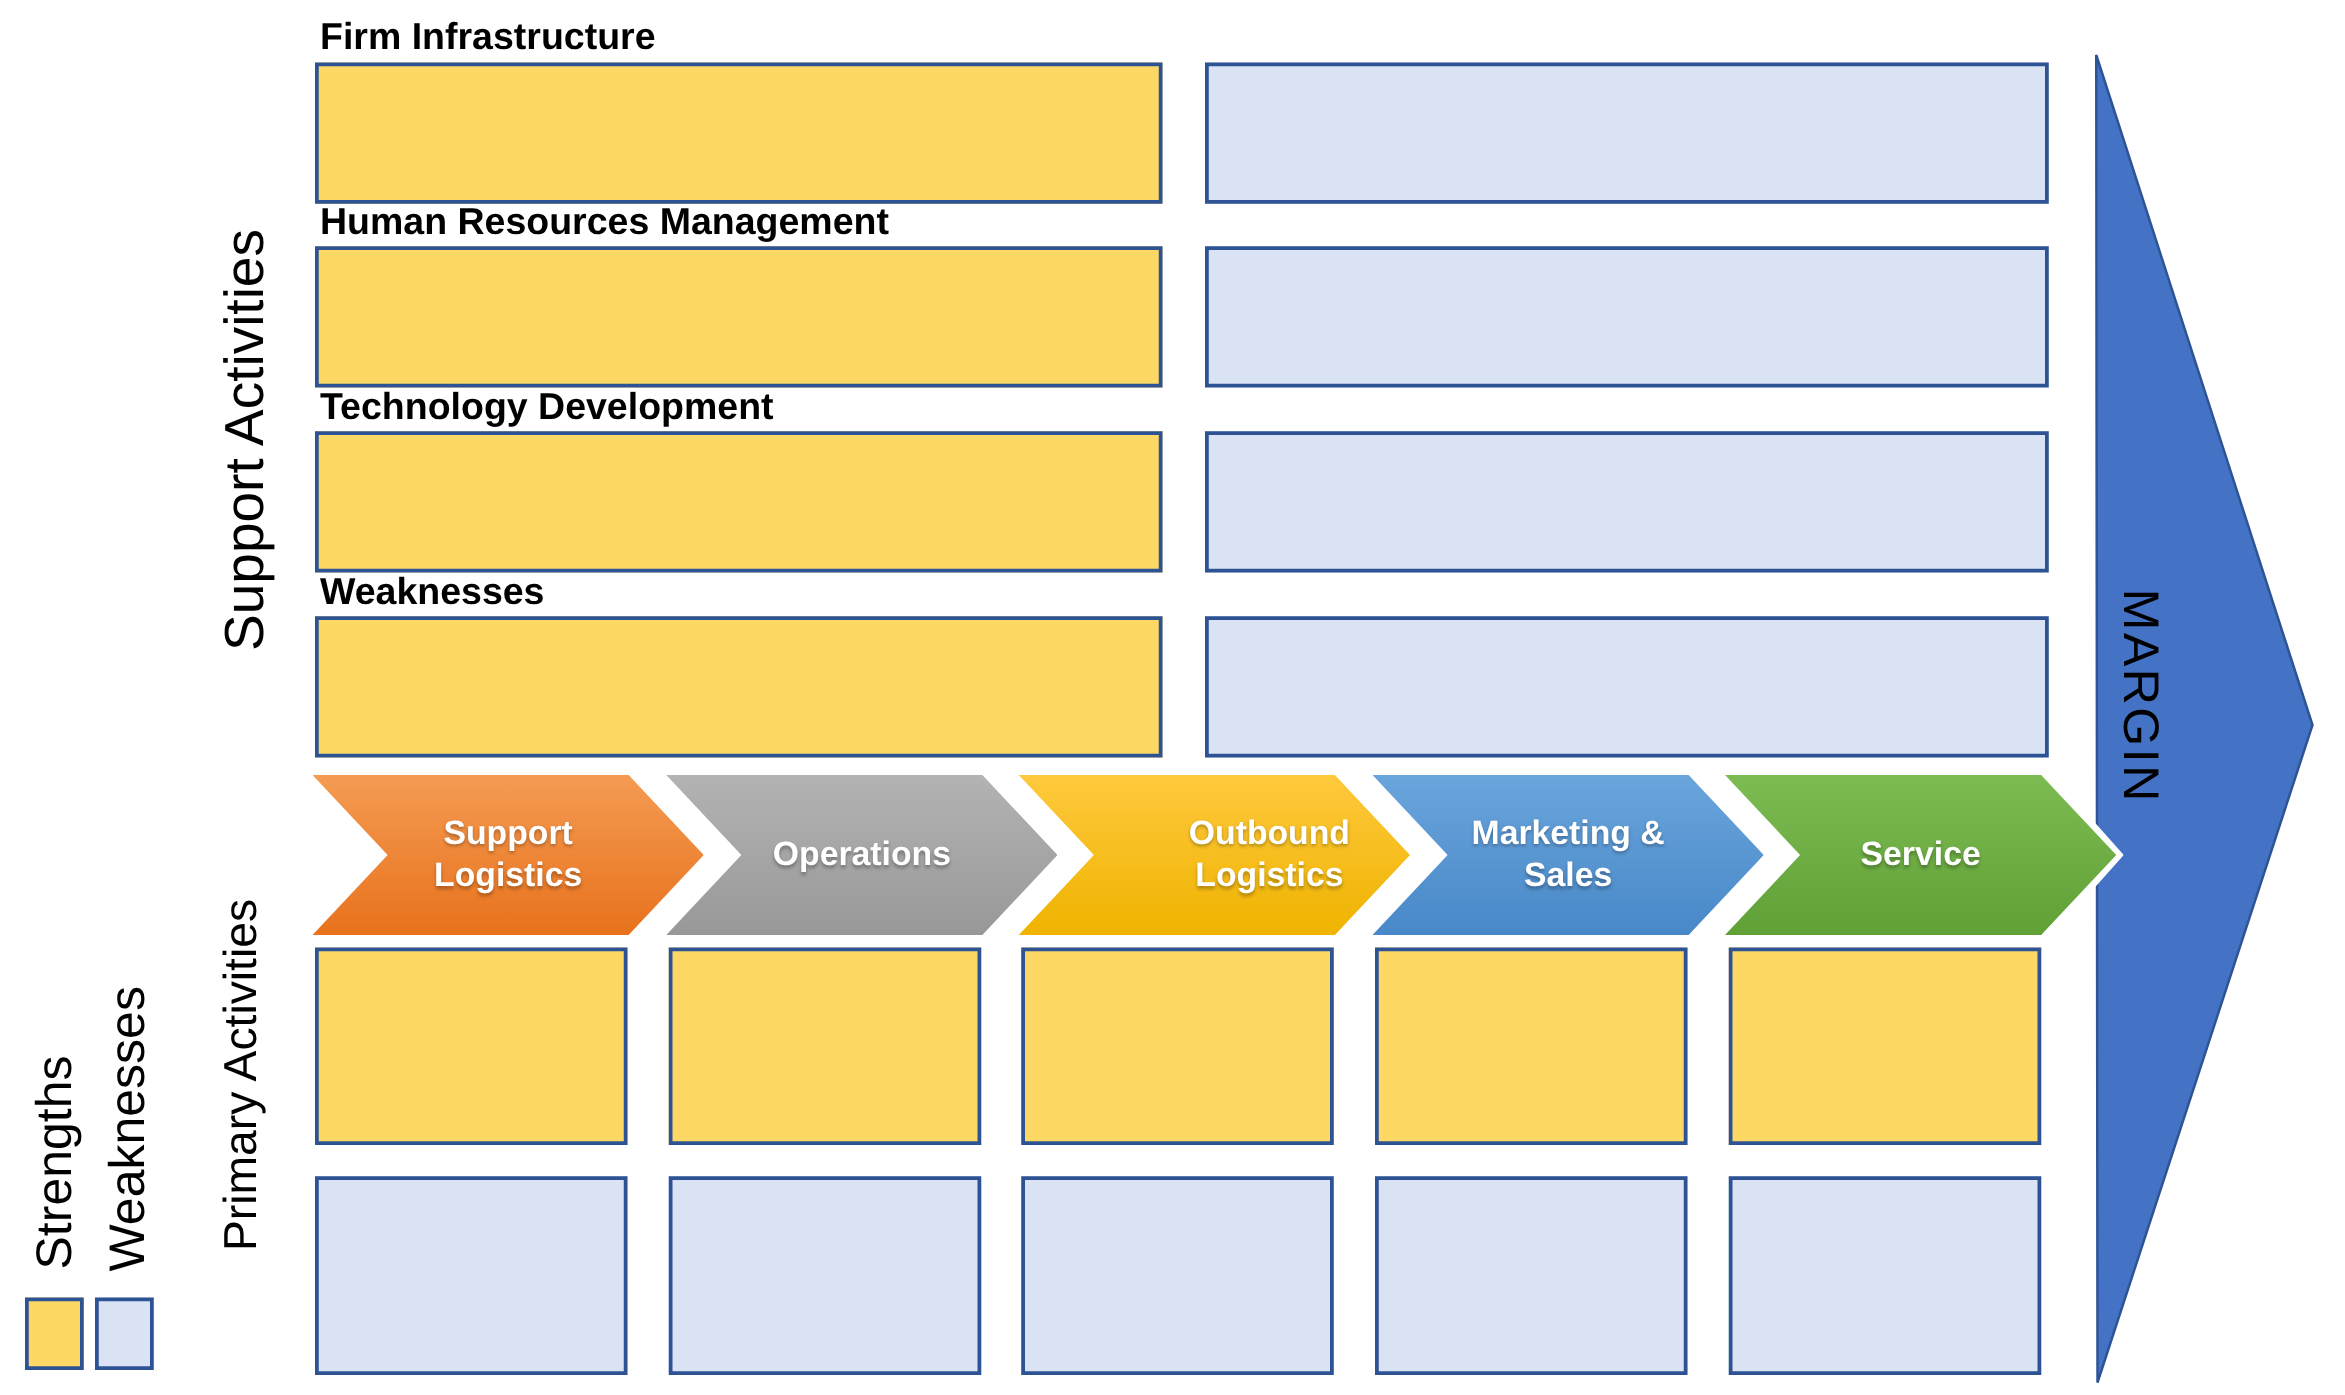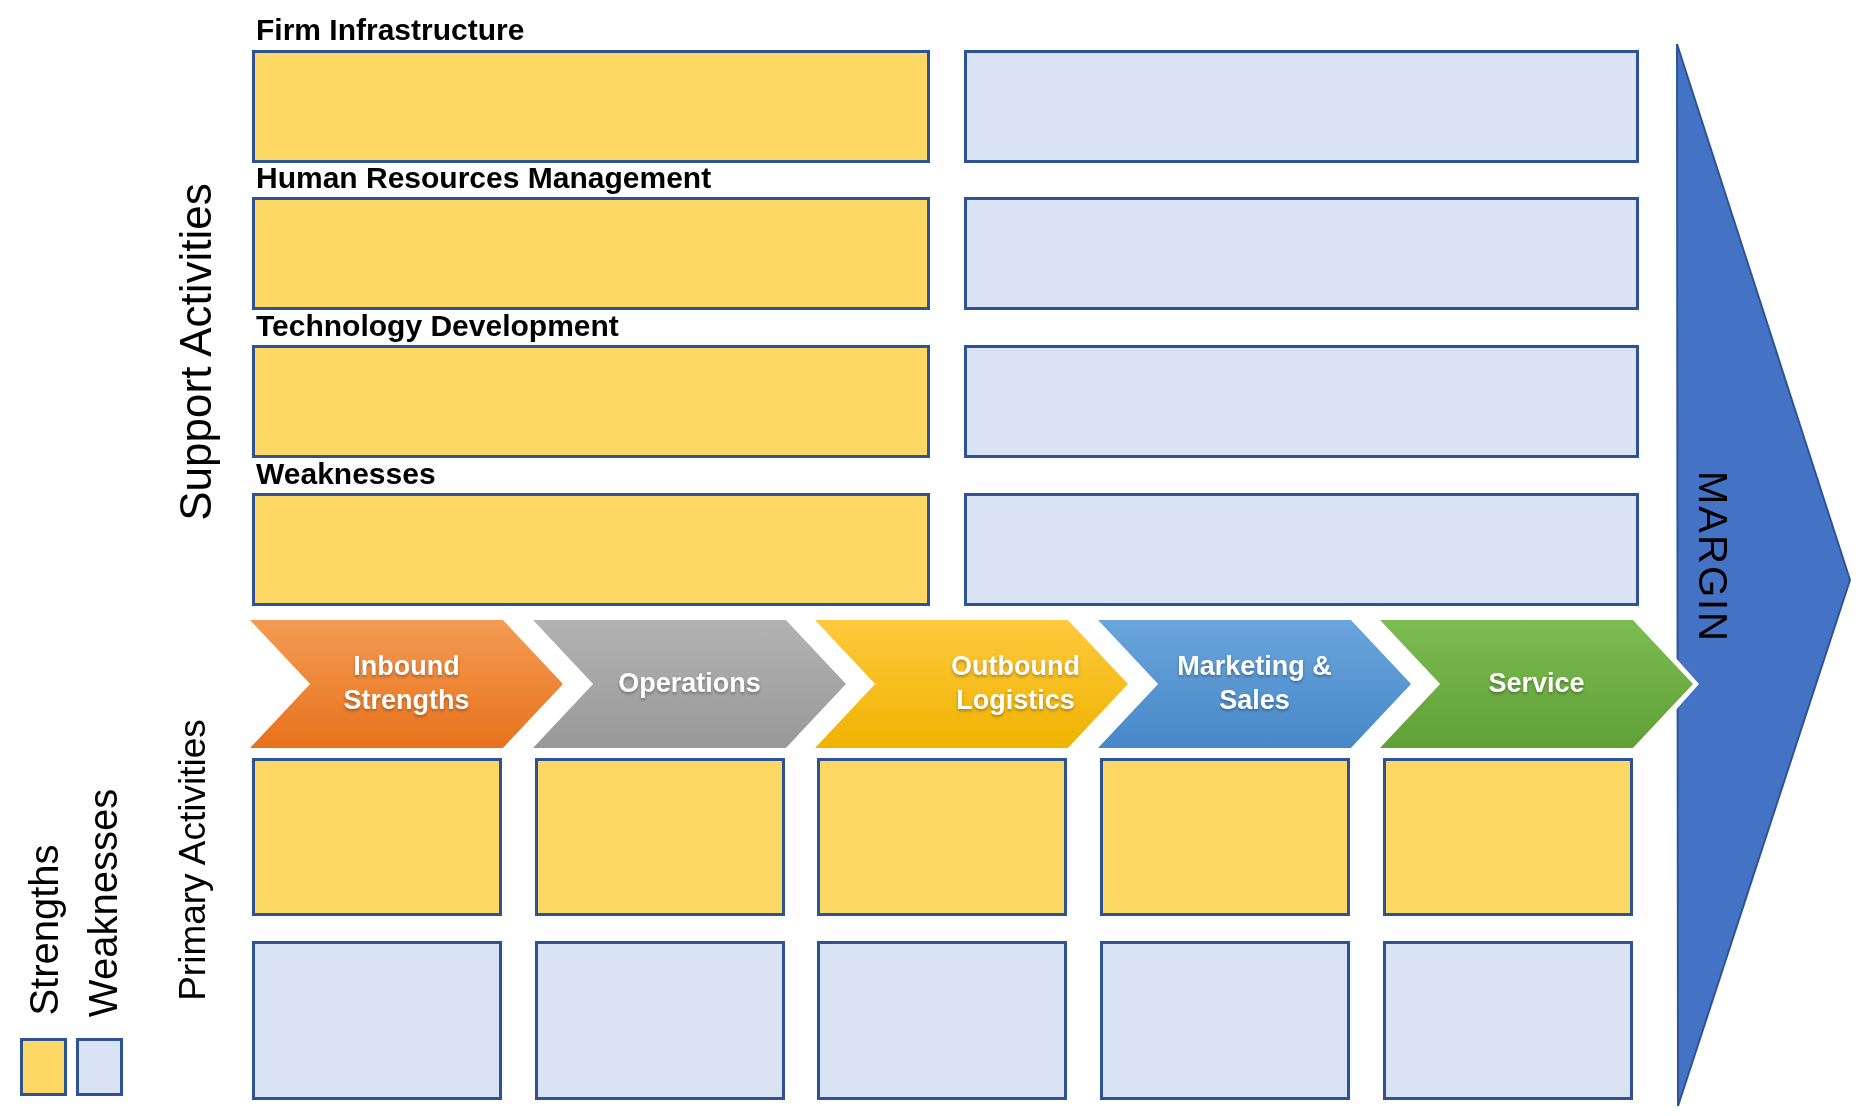--- a/index.html
+++ b/index.html
@@ -103,21 +103,21 @@
 
   <div class="srow-label slab-t2">Technology Development</div>
   <div class="sbox yellow srow-t2"></div>
   <div class="sbox blue   srow-t2"></div>
 
   <div class="srow-label slab-t3">Weaknesses</div>
   <div class="sbox yellow srow-t3"></div>
   <div class="sbox blue   srow-t3"></div>
 
   <div class="chev chev-0" style="--c1:#F49B53;--c2:#E8721C">
-    <div class="lbl">Inbound Strengths</div>
+    <div class="lbl">Support Logistics</div>
   </div>
   <div class="chev chev-1" style="--c1:#B3B3B3;--c2:#989898">
     <div class="lbl">Operations</div>
   </div>
   <div class="chev chev-2" style="--c1:#FEC93D;--c2:#EFB300">
     <div class="lbl">Outbound Logistics</div>
   </div>
   <div class="chev chev-3" style="--c1:#6AA5DC;--c2:#4888C8">
     <div class="lbl">Marketing &amp; Sales</div>
   </div>

